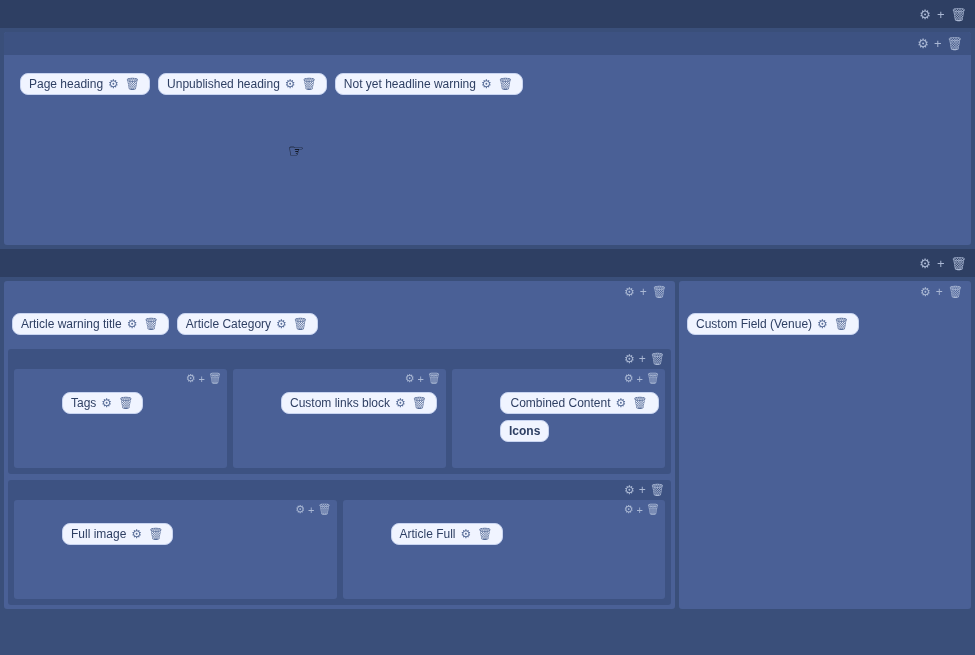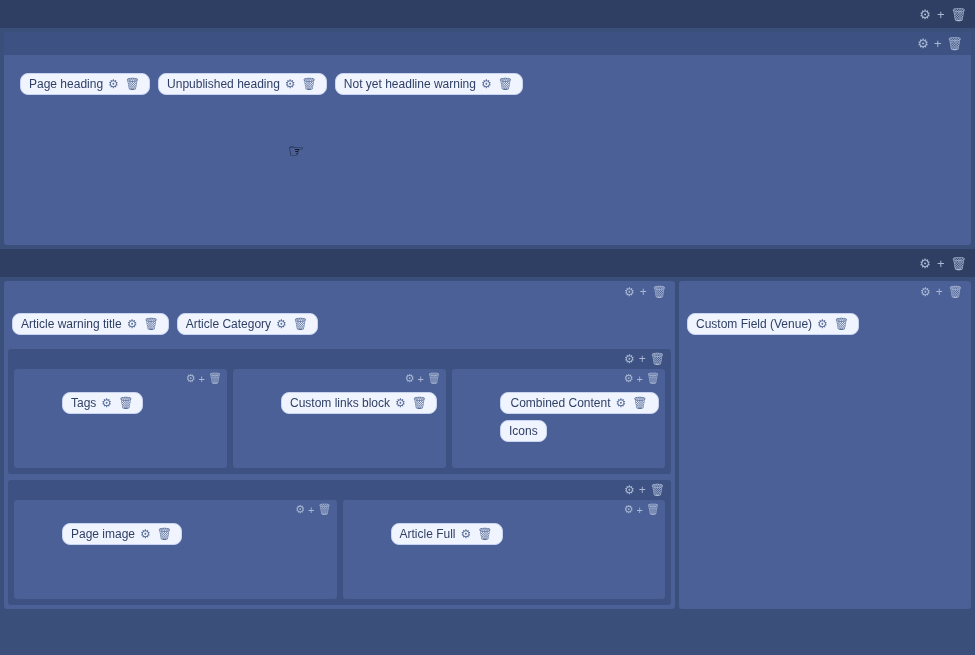--- a/index.html
+++ b/index.html
@@ -328,21 +328,21 @@
                 <button class="icon-btn">⚙</button>
                 <button class="icon-btn">+</button>
                 <button class="icon-btn">🗑</button>
               </div>
               <div class="col-block-inner">
                 <div class="chip" style="display:flex; justify-content: center; width:100%;">
                   <span>Combined Content</span>
                   <button class="icon-btn">⚙</button>
                   <button class="icon-btn">🗑</button>
                 </div>
-                <div style="margin-top:6px;">
+                <div style="margin-top:6px;font-weight:bold;">
                   <div class="chip">
                     <span>Icons</span>
                   </div>
                 </div>
               </div>
             </div>
 
           </div>
         </div>
       </div>
@@ -357,21 +357,21 @@
           <div class="cols-2">
 
             <div class="col-block">
               <div class="col-block-toolbar">
                 <button class="icon-btn">⚙</button>
                 <button class="icon-btn">+</button>
                 <button class="icon-btn">🗑</button>
               </div>
               <div class="col-block-inner">
                 <div class="chip">
-                  <span>Page image</span>
+                  <span>Full image</span>
                   <button class="icon-btn">⚙</button>
                   <button class="icon-btn">🗑</button>
                 </div>
               </div>
             </div>
 
             <div class="col-block">
               <div class="col-block-toolbar">
                 <button class="icon-btn">⚙</button>
                 <button class="icon-btn">+</button>

